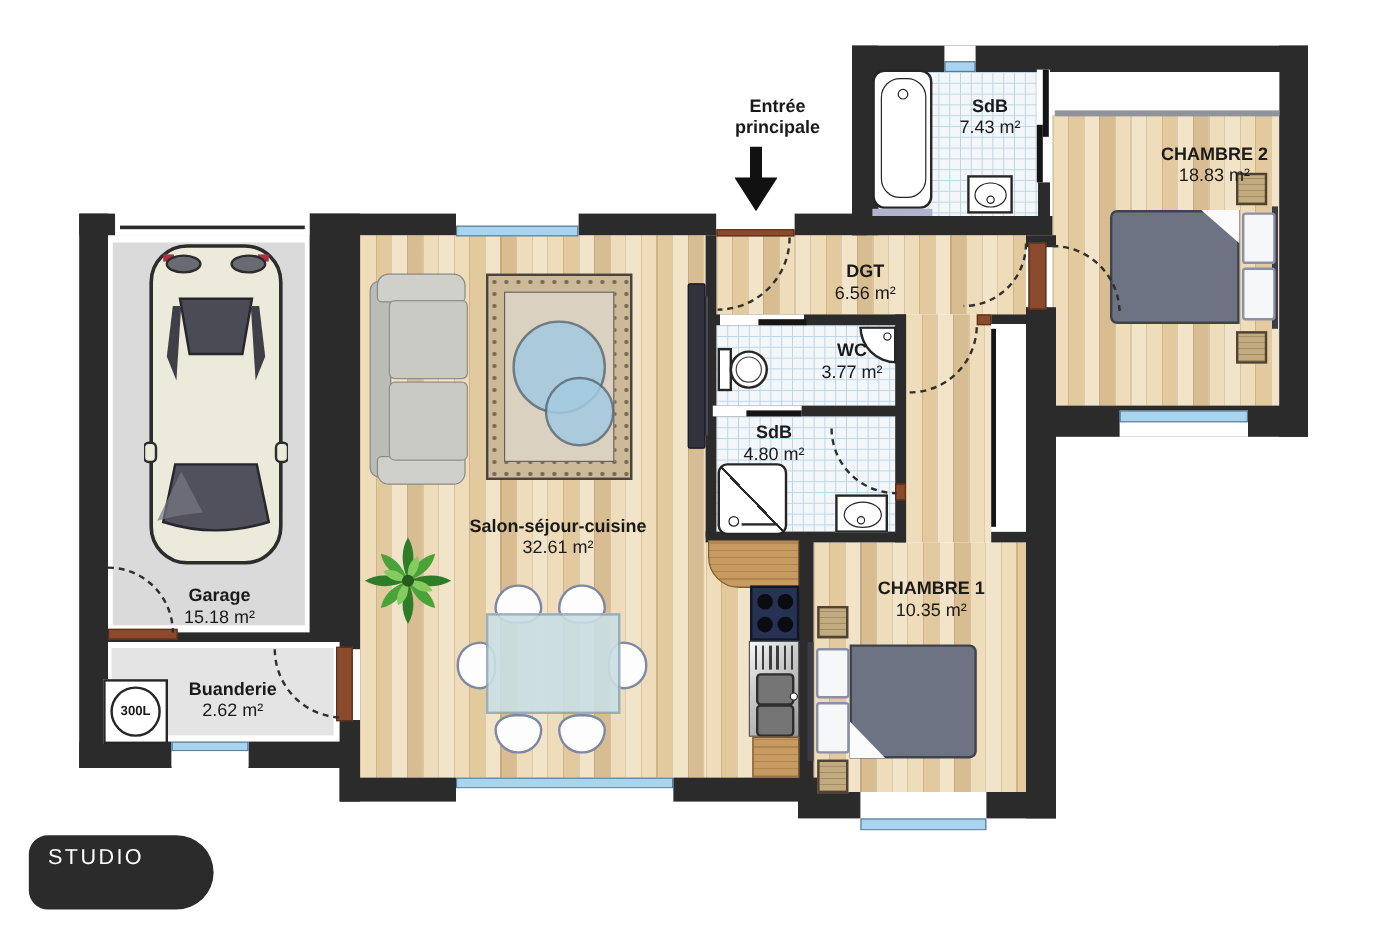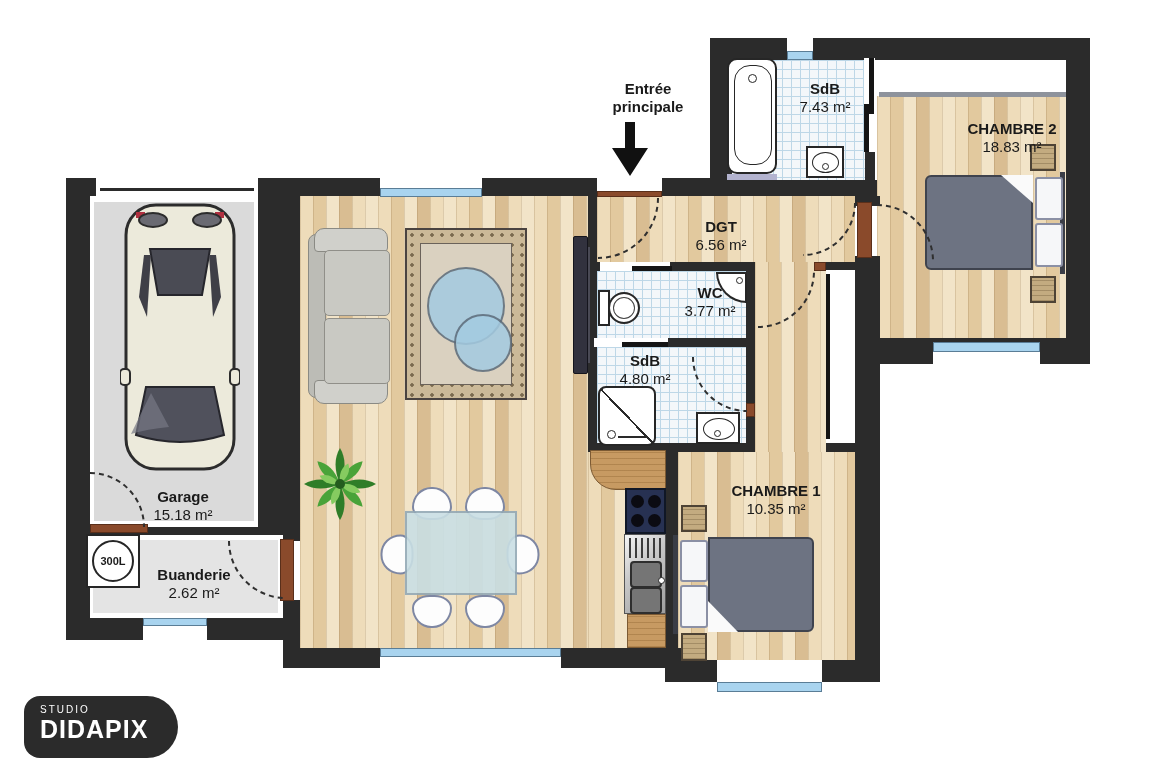--- a/index.html
+++ b/index.html
@@ -51,21 +51,21 @@
   .pillow{background:#f6f7f9;border:2px solid #8b90a5;border-radius:3px;}
   .fold{background:#fafafa;}
   .headboard{background:#3a3d46;}
   .nightstand{background:#c3ab80;border:2px solid #4e4335;
      background-image:repeating-linear-gradient(0deg, rgba(90,70,40,.3) 0 1px, transparent 1px 5px);}
   .tv{background:#32323e;border:1px solid #15151d;border-radius:2px;}
   .tv-bar{background:#4a4a55;}
   .shower{background:#fff;border:2px solid #262626;border-radius:8px;
      background-image:linear-gradient(to top right, transparent 48.5%, #2a2a2a 48.5%, #2a2a2a 51%, transparent 51%);}
   .logo{background:var(--wall,#2b2b2b);border-radius:16px 31px 31px 16px;color:#fff;padding:8px 0 0 16px;}
-  .logo-studio{font-size:10px;letter-spacing:2px;font-weight:400;line-height:1.15;}
+  .logo-studio{font-size:18px;letter-spacing:2px;font-weight:400;line-height:1.15;}
   .logo-name{font-size:25px;font-weight:700;letter-spacing:1px;line-height:1.1;}
   .wh-label{position:absolute;width:100%;text-align:center;top:50%;transform:translateY(-50%);font-size:11px;font-weight:700;}
 </style>
 </head>
 <body>
 
 <div class="canvas">
 
   <div class="abs garage-floor" style="left:88px;top:196px;width:172px;height:331px;"></div>
   <div class="abs laundry-floor" style="left:88px;top:535px;width:195px;height:83px;"></div>
@@ -163,21 +163,21 @@
     <ellipse cx="87" cy="23" rx="14" ry="7" fill="#6a6a72" stroke="#2c2c2c" stroke-width="2"></ellipse>
     <path d="M30 52 h60 l-8 46 h-44 Z" fill="#4a4b54" stroke="#26262c" stroke-width="2"></path>
     <path d="M24 58 h7 l-4 62 -8 -20 Z" fill="#3f3f47"></path>
     <path d="M96 58 h-7 l4 62 8 -20 Z" fill="#3f3f47"></path>
     <path d="M26 190 h68 l10 48 q-44 14 -88 0 Z" fill="#50515c" stroke="#26262c" stroke-width="2"></path>
     <path d="M31 196 l18 34 q-22 2 -38 7 Z" fill="#767784" opacity=".7"></path>
     <rect x="0" y="172" width="10" height="16" rx="4" fill="#eceadb" stroke="#2c2c2c" stroke-width="2"></rect>
     <rect x="110" y="172" width="10" height="16" rx="4" fill="#eceadb" stroke="#2c2c2c" stroke-width="2"></rect>
   </svg>
 
-  <div class="abs fixture" style="left:86px;top:534px;width:54px;height:54px;text-decoration:underline;">
+  <div class="abs fixture" style="left:86px;top:566px;width:54px;height:54px;text-decoration:underline;">
     <div class="abs fixture ellipse" style="left:4px;top:4px;width:42px;height:42px;border-width:2px;">
       <div class="wh-label">300L</div>
     </div>
   </div>
 
   <div class="abs" style="left:308px;top:228px;width:82px;height:176px;">
     <div class="abs sofa-part" style="left:0;top:6px;width:18px;height:164px;border-radius:8px 0 0 8px;background:#bcbcb6;"></div>
     <div class="abs sofa-part" style="left:6px;top:0;width:74px;height:24px;border-radius:10px 10px 4px 4px;background:#d0d0cb;"></div>
     <div class="abs sofa-part" style="left:6px;top:152px;width:74px;height:24px;border-radius:4px 4px 10px 10px;background:#d0d0cb;"></div>
     <div class="abs cushion" style="left:16px;top:22px;width:66px;height:66px;"></div>
@@ -299,20 +299,24 @@
   </svg>
 
   <div class="rlabel" style="left:183px;top:488px;">
     <div class="nm">Garage</div>
     <div class="ar">15.18 m²</div>
   </div>
   <div class="rlabel" style="left:194px;top:566px;">
     <div class="nm">Buanderie</div>
     <div class="ar">2.62 m²</div>
   </div>
+  <div class="rlabel" style="left:465px;top:430px;">
+    <div class="nm">Salon-séjour-cuisine</div>
+    <div class="ar">32.61 m²</div>
+  </div>
   <div class="rlabel" style="left:678px;top:284px;margin-left:32px;">
     <div class="nm">WC</div>
     <div class="ar">3.77 m²</div>
   </div>
   <div class="rlabel" style="left:645px;top:352px;">
     <div class="nm">SdB</div>
     <div class="ar">4.80 m²</div>
   </div>
   <div class="rlabel" style="left:721px;top:218px;">
     <div class="nm">DGT</div>
@@ -326,16 +330,15 @@
     <div class="nm">CHAMBRE 1</div>
     <div class="ar">10.35 m²</div>
   </div>
   <div class="rlabel" style="left:1012px;top:120px;">
     <div class="nm">CHAMBRE 2</div>
     <div class="ar">18.83 m²</div>
   </div>
 
   <div class="abs logo" style="left:24px;top:696px;width:154px;height:62px;">
     <div class="logo-studio">STUDIO</div>
-    <div class="logo-name">DIDAPIX</div>
   </div>
 
 </div>
 
 </body></html>

